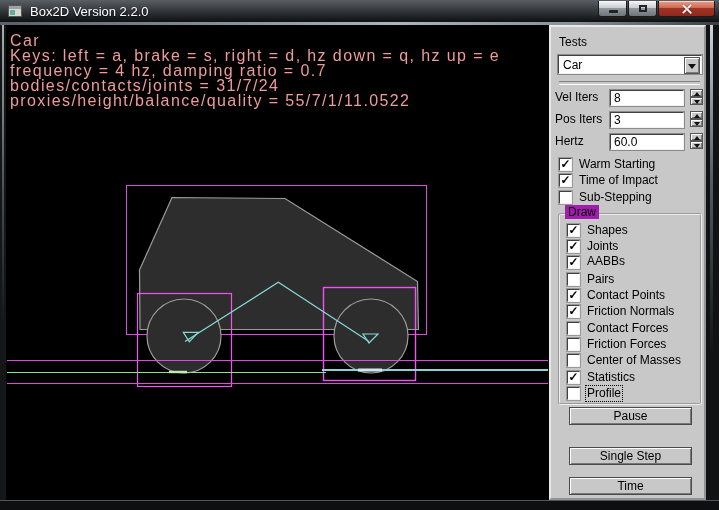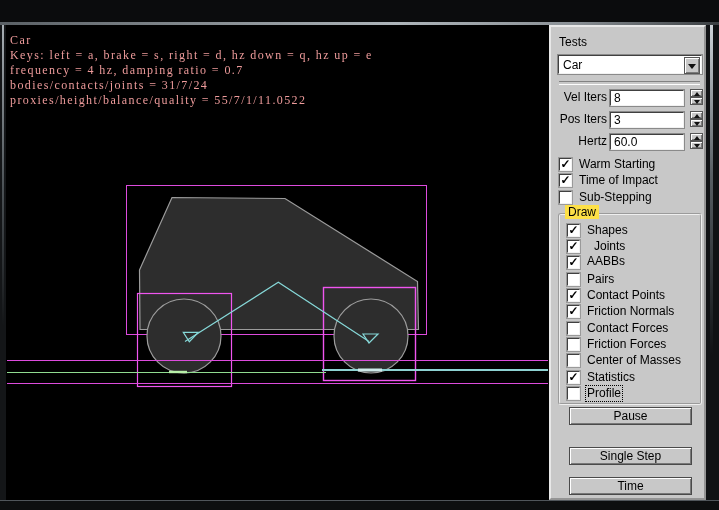--- a/index.html
+++ b/index.html
@@ -43,21 +43,21 @@
     border:2px solid #222;box-sizing:border-box;background:transparent;}
   .glyph-x{position:absolute;left:50%;top:3px;width:10px;height:10px;margin-left:-5px;}
   .glyph-x:before,.glyph-x:after{content:"";position:absolute;left:4px;top:-1px;width:2.4px;height:12px;
     background:#fff;box-shadow:0 0 1px #400;}
   .glyph-x:before{transform:rotate(45deg);}
   .glyph-x:after{transform:rotate(-45deg);}
 
   
   .canvas{position:absolute;left:6px;top:25px;width:707px;height:475px;background:#000;overflow:hidden;}
   .stats{position:absolute;left:4px;top:8px;color:#ee9b9b;
-    font-family:Liberation Serif, serif;font-size:12px;line-height:15px;letter-spacing:1.4px;
+    font-family:Liberation Sans, sans-serif;font-size:16px;line-height:15px;letter-spacing:1.4px;
     white-space:pre;}
   .scene{position:absolute;left:0;top:0;}
 
   
   .panel{position:absolute;left:549px;top:25px;width:157px;height:475px;background:#c8c8c8;
     box-sizing:border-box;border:2px outset #e8e8e8;font-size:12px;color:#000;}
   .plabel{position:absolute;line-height:13px;}
   .combo{position:absolute;left:7px;top:28px;width:144px;height:19px;background:#fff;box-sizing:border-box;
     border:1px solid;border-color:#404040 #f2f2f2 #f2f2f2 #404040;box-shadow:0 0 0 1px #8a8a8a;}
   .combo .val{position:absolute;left:4px;top:2px;}
@@ -65,47 +65,65 @@
     border:1px solid #555;box-shadow:inset 1px 1px 0 #fff,inset -1px -1px 0 #7a7a7a;}
   .tri-down{position:absolute;left:50%;top:6px;margin-left:-4px;width:0;height:0;
     border-left:4px solid transparent;border-right:4px solid transparent;border-top:5px solid #111;}
   .tri-up-s{width:0;height:0;border-left:3px solid transparent;border-right:3px solid transparent;
     border-bottom:4px solid #111;margin:2px auto 0;}
   .tri-down-s{width:0;height:0;border-left:3px solid transparent;border-right:3px solid transparent;
     border-top:4px solid #111;margin:2px auto 0;}
   .sep{position:absolute;left:8px;top:54px;width:141px;height:2px;
     border-top:1px solid #828282;border-bottom:1px solid #fdfdfd;}
 
-  .srow-label{position:absolute;width:52px;text-align:right;line-height:17px;}
+  .srow-label{position:absolute;width:52px;text-align:left;line-height:17px;}
   .sfield{position:absolute;left:59px;width:74px;height:16px;background:#fff;box-sizing:border-box;
     border:1px solid;border-color:#404040 #f2f2f2 #f2f2f2 #404040;box-shadow:0 0 0 1px #8a8a8a;
     line-height:14px;padding-left:3px;}
   .spinner{position:absolute;left:139px;width:13px;height:17px;}
   .spinbtn{width:13px;height:8px;background:#c8c8c8;border:1px solid #555;box-sizing:border-box;
     box-shadow:inset 1px 1px 0 #fff,inset -1px -1px 0 #7a7a7a;}
 
   .check{position:absolute;width:13px;height:13px;background:#fff;box-sizing:border-box;
     border:1px solid;border-color:#404040 #f2f2f2 #f2f2f2 #404040;box-shadow:0 0 0 1px #9a9a9a;
     font-size:12px;font-weight:bold;line-height:11px;text-align:center;color:#000;}
   .chklabel{position:absolute;line-height:13px;}
   .focusbox{outline:1px dotted #000;outline-offset:1px;}
 
   .group{position:absolute;left:7px;top:186px;width:144px;height:192px;
     border:2px groove #efefef;border-radius:3px;box-sizing:border-box;}
-  .grouplabel{position:absolute;left:14px;top:178px;background:#fde047;padding:0 3px;line-height:14px;}
+  .grouplabel{position:absolute;left:14px;top:178px;background:#a21caf;padding:0 3px;line-height:14px;}
 
   .gbtn{position:absolute;left:18px;width:123px;height:18px;background:#c8c8c8;box-sizing:border-box;
     border:1px solid #4a4a4a;box-shadow:inset 1px 1px 0 #fff,inset -1px -1px 0 #787878;
     text-align:center;line-height:16px;font-size:12px;}
 </style>
 </head>
 <body>
 
 <div class="win">
 
+  <div class="titlebar">
+    <div class="app-icon">
+      <div class="bar"></div>
+        <div class="teal"></div>
+    </div>
+    <div class="title-text">Box2D Version 2.2.0</div>
+    <div class="capbtns">
+      <div class="capbtn min">
+          <div class="glyph-min"></div>
+        </div>
+      <div class="capbtn max">
+          <div class="glyph-max"></div>
+        </div>
+      <div class="capbtn close">
+          <div class="glyph-x"></div>
+        </div>
+    </div>
+  </div>
   <div class="title-sheen"></div>
 
   <div class="canvas">
     <svg class="scene" width="707" height="475" viewBox="0 0 707 475">
 
       <rect x="120.5" y="160.5" width="300" height="149" fill="none" stroke-width="1" stroke="#dd4bdd"></rect>
 
       <polygon points="133.5,245 166,172.5 279,173.5 411.5,256.5 412.5,304.5 134,304.5" stroke-width="1.2" fill="#2d2d2d" stroke="#9c9c9c"></polygon>
 
       <circle cx="178" cy="311" r="37" stroke-width="1.2" fill="#2d2d2d" stroke="#9c9c9c"></circle>
@@ -185,21 +203,21 @@
     <div class="chklabel" style="left:28px;top:147px;">Time of Impact</div>
     <div class="check" style="left:8px;top:164px;"></div>
     <div class="chklabel" style="left:28px;top:164px;">Sub-Stepping</div>
 
     <div class="group"></div>
     <div class="grouplabel">Draw</div>
 
     <div class="check" style="left:16px;top:197px;">✓</div>
     <div class="chklabel" style="left:36px;top:197px;">Shapes</div>
     <div class="check" style="left:16px;top:213px;">✓</div>
-    <div class="chklabel" style="left:36px;top:213px;margin-left:7px;">Joints</div>
+    <div class="chklabel" style="left:36px;top:213px;">Joints</div>
     <div class="check" style="left:16px;top:229px;">✓</div>
     <div class="chklabel" style="left:36px;top:228px;">AABBs</div>
     <div class="check" style="left:16px;top:246px;"></div>
     <div class="chklabel" style="left:36px;top:246px;">Pairs</div>
     <div class="check" style="left:16px;top:262px;">✓</div>
     <div class="chklabel" style="left:36px;top:262px;">Contact Points</div>
     <div class="check" style="left:16px;top:278px;">✓</div>
     <div class="chklabel" style="left:36px;top:278px;">Friction Normals</div>
     <div class="check" style="left:16px;top:295px;"></div>
     <div class="chklabel" style="left:36px;top:295px;">Contact Forces</div>

